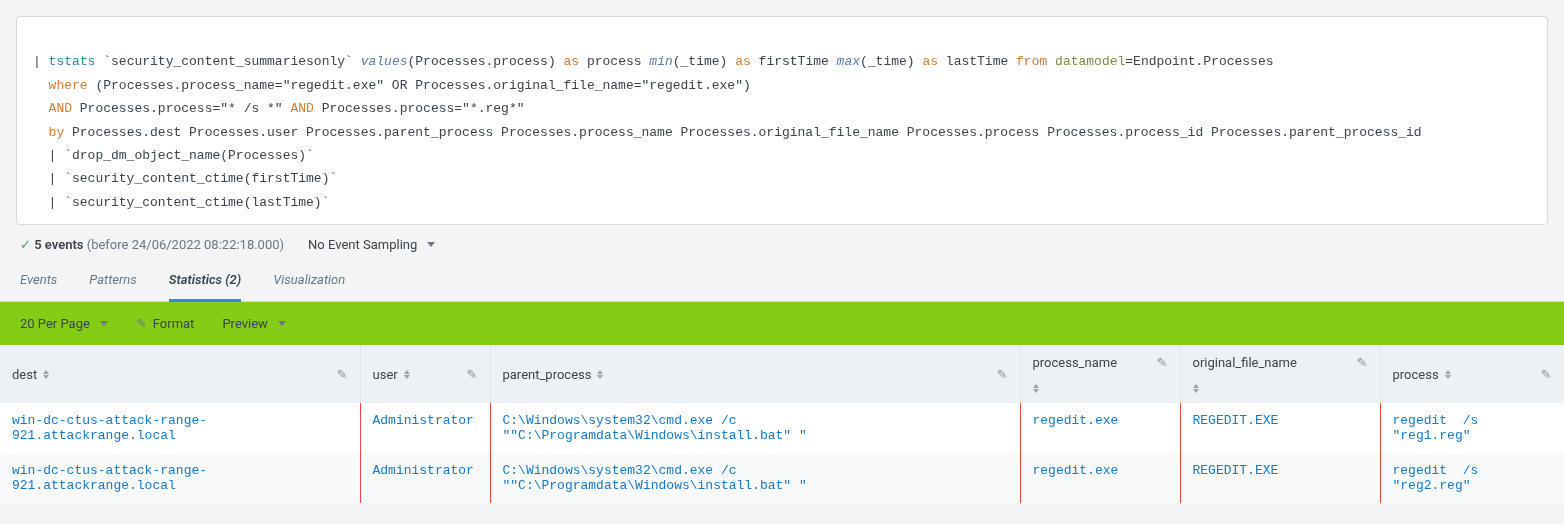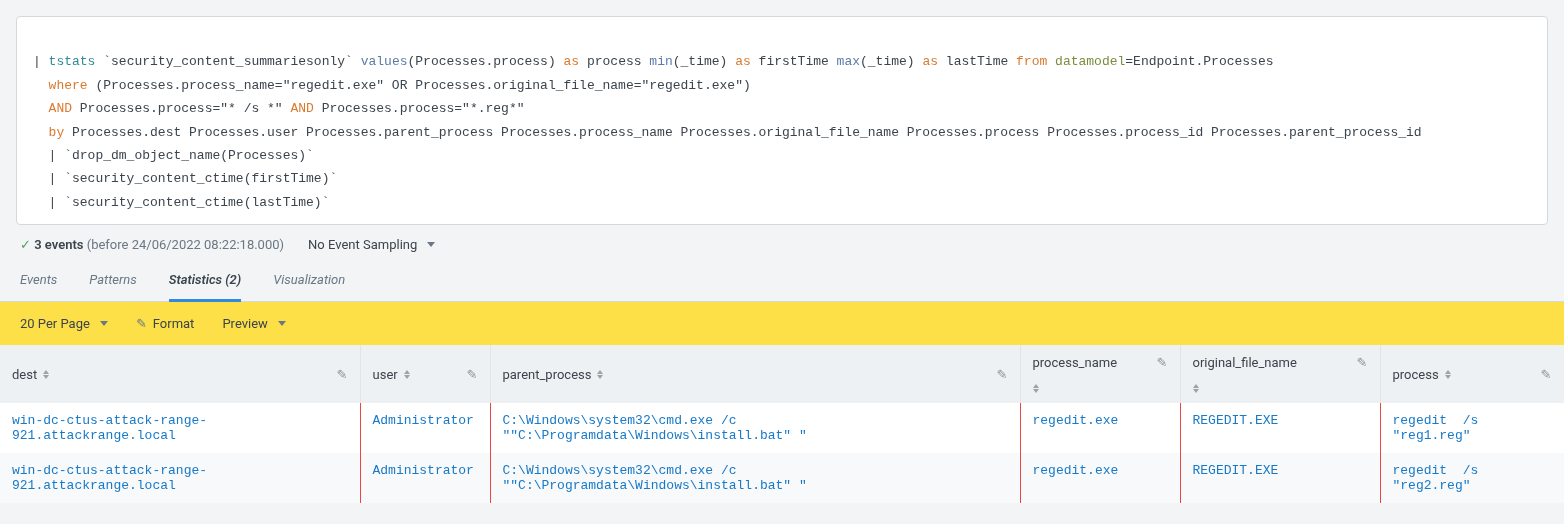--- a/index.html
+++ b/index.html
@@ -35,21 +35,21 @@
     margin: 16px 16px 0 16px;
     padding: 10px 16px;
     font-family: var(--mono);
     font-size: 13px;
     line-height: 1.8;
     white-space: pre;
     overflow-x: auto;
   }
   .kw-orange { color: var(--orange); }
   .kw-teal   { color: var(--teal); }
-  .kw-blue   { color: var(--blue-func); }
+  .kw-blue   { color: var(--blue-func); font-style: italic; }
   .kw-olive  { color: var(--olive); }
 
   
   .status-row {
     display: flex;
     align-items: center;
     gap: 24px;
     padding: 12px 20px 10px 20px;
     color: var(--text-muted);
   }
@@ -84,21 +84,21 @@
     border-bottom: 3px solid #2f8ae0;
     margin-bottom: -1px;
   }
 
   
   .controls-row {
     display: flex;
     align-items: center;
     gap: 28px;
     padding: 14px 20px;
-    background: #fde047;
+    background: #84cc16;
   }
   .ctrl { color: var(--text); cursor: pointer; display: inline-flex; align-items: center; gap: 6px; }
   .pencil-icon::before {
     content: "\270E";
     font-size: 13px;
     color: var(--text-muted);
   }
 
   
   table.results {
@@ -179,21 +179,21 @@
   <span><span class="kw-orange">AND</span><span> Processes.process="* /s *" </span><span class="kw-orange">AND</span><span> Processes.process="*.reg*"</span></span>
   <span><span class="kw-orange">by</span><span> Processes.dest Processes.user Processes.parent_process Processes.process_name Processes.original_file_name Processes.process Processes.process_id Processes.parent_process_id</span></span>
   <span>| `drop_dm_object_name(Processes)`</span>
   <span>| `security_content_ctime(firstTime)`</span>
   <span>| `security_content_ctime(lastTime)`</span>
 </div>
 
 <div class="status-row">
   <div>
     <span class="status-check">✓</span>
-    <span class="status-count">3 events</span><span> (before 24/06/2022 08:22:18.000)</span>
+    <span class="status-count">5 events</span><span> (before 24/06/2022 08:22:18.000)</span>
   </div>
   <div class="ctrl">
     <span>No Event Sampling</span>
     <span class="caret-down"></span>
   </div>
 </div>
 
 <div class="tabs">
   <div class="tab">Events</div>
   <div class="tab">Patterns</div>

